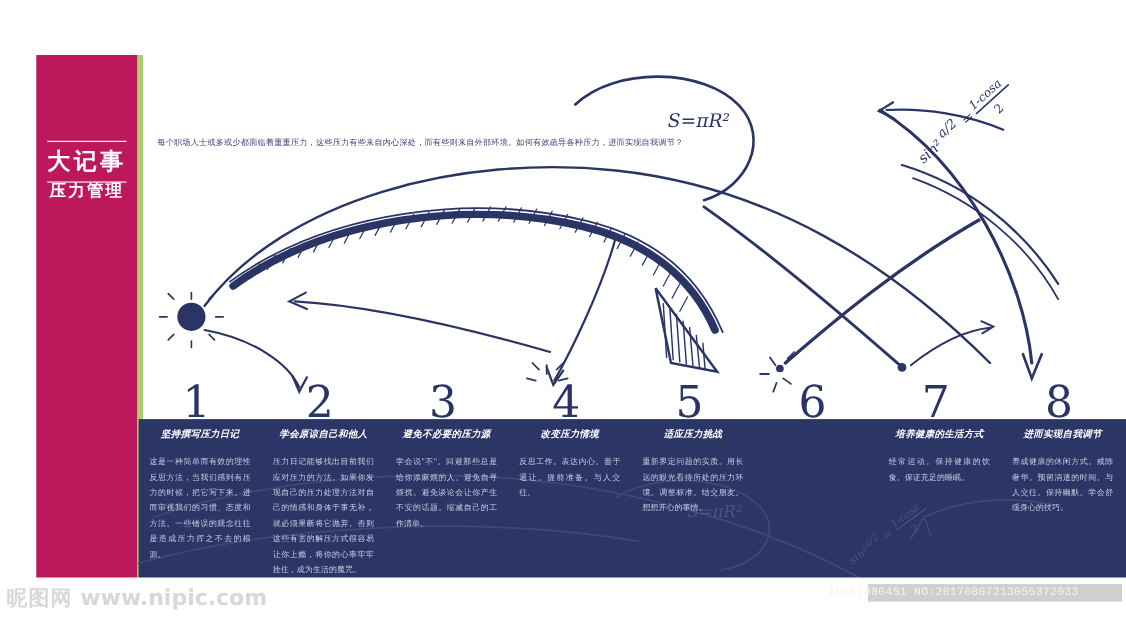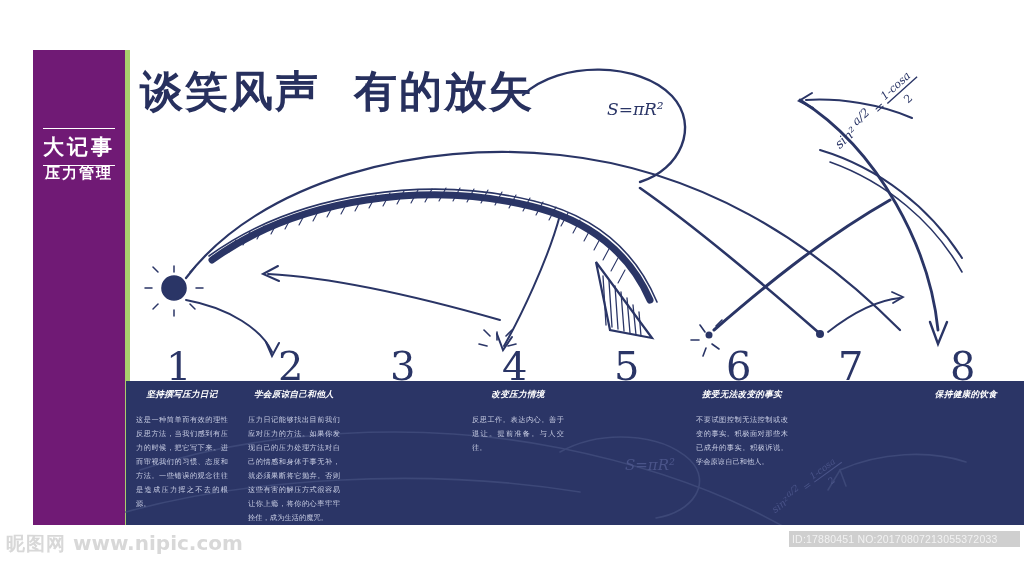--- a/index.html
+++ b/index.html
@@ -9,21 +9,21 @@
     width:1024px;height:564px;overflow:hidden;position:relative;
   }
   .poster{
     position:absolute;left:0;top:0;width:1024px;height:564px;
     background:#ffffff;overflow:hidden;
   }
 
   
   .sidebar{
     position:absolute;left:33px;top:50px;width:92px;height:482px;
-    background:#701a75;
+    background:#be185d;
     display:flex;flex-direction:column;align-items:flex-end;
     justify-content:flex-start;
   }
   .sidebar-accent{
     position:absolute;left:125px;top:50px;width:5px;height:482px;
     background:#a9ce6d;
   }
   .sb-inner{margin-top:78px;text-align:center;width:100%;}
   .sb-title{
     color:#ffffff;font-family:"DejaVu Serif","Liberation Serif",serif;
@@ -87,44 +87,44 @@
     position:absolute;left:6px;top:531px;
     color:#d8d8d8;font-size:20px;font-weight:bold;letter-spacing:0px;
     white-space:nowrap;font-family:"DejaVu Sans","Liberation Sans",sans-serif;
   }
   .wm .wm-cn{font-size:19px;letter-spacing:1px;text-align:right;}
   .idbox{
     position:absolute;left:789px;top:531px;width:231px;height:16px;
     background:#cfcfcf;
   }
   .idtext{
-    position:absolute;left:792px;top:533px;
+    position:absolute;left:753px;top:533px;
     color:#f2f2f2;font-size:10.5px;letter-spacing:.2px;white-space:nowrap;
-    font-family:Liberation Sans, sans-serif;
+    font-family:Liberation Mono, monospace;
     text-align:center;
   }
   .formula{
     font-family:"DejaVu Serif","Liberation Serif",serif;
     fill:#2a3566;
   }
 </style>
 </head>
 <body>
 
 <div class="poster">
 
   <div class="sidebar">
     <div class="sb-inner">
       <div class="sb-title">大记事</div>
       <div class="sb-sub">压力管理</div>
     </div>
   </div>
   <div class="sidebar-accent"></div>
 
-  <div class="headline">谈笑风声  有的放矢</div>
+  <div class="subline">每个职场人士或多或少都面临着重重压力，这些压力有些来自内心深处，而有些则来自外部环境。如何有效疏导各种压力，进而实现自我调节？</div>
 
   <svg class="sketch" viewBox="0 0 1024 564">
     <g stroke="#2a3566" fill="none" stroke-linecap="round">
 
       <path d="M523 95 C 560 60, 640 62, 672 96 C 700 126, 680 170, 640 182" stroke-width="2.4"></path>
 
       <path d="M186 278 C 260 180, 420 140, 560 155 C 700 170, 810 240, 900 330" stroke-width="2.2"></path>
 
       <path d="M212 260 C 300 196, 430 182, 530 206 C 590 220, 630 254, 650 300" stroke-width="7" stroke-linejoin="round"></path>
       <path d="M209 256 C 300 190, 432 176, 534 201 C 596 216, 636 252, 657 302" stroke-width="1.6"></path>
@@ -275,30 +275,39 @@
 
     <div class="cols">
       <div class="col" style="left:0px;">
         <div class="col-h">坚持撰写压力日记</div>
         <div class="col-b">这是一种简单而有效的理性反思方法，当我们感到有压力的时候，把它写下来。进而审视我们的习惯、态度和方法。一些错误的观念往往是造成压力挥之不去的根源。</div>
       </div>
       <div class="col" style="left:112px;">
         <div class="col-h">学会原谅自己和他人</div>
         <div class="col-b">压力日记能够找出目前我们应对压力的方法。如果你发现自己的压力处理方法对自己的情感和身体于事无补，就必须果断将它抛弃。否则这些有害的解压方式很容易让你上瘾，将你的心率牢牢拴住，成为生活的魔咒。</div>
       </div>
+      <div class="col" style="left:224px;">
+        <div class="col-h">避免不必要的压力源</div>
+        <div class="col-b">学会说"不"。回避那些总是给你添麻烦的人。避免自寻烦扰。避免谈论会让你产生不安的话题。缩减自己的工作清单。</div>
+      </div>
       <div class="col" style="left:336px;">
         <div class="col-h">改变压力情境</div>
         <div class="col-b">反思工作。表达内心。善于退让。提前准备。与人交往。</div>
       </div>
-      <div class="col" style="left:560px;">
-        <div class="col-h">接受无法改变的事实</div>
-        <div class="col-b">不要试图控制无法控制或改变的事实。积极面对那些木已成舟的事实。积极诉说。学会原谅自己和他人。</div>
+      <div class="col" style="left:448px;">
+        <div class="col-h">适应压力挑战</div>
+        <div class="col-b">重新界定问题的实质。用长远的眼光看待所处的压力环境。调整标准。结交朋友。想想开心的事情。</div>
+      </div>
+      <div class="col" style="left:672px;">
+        <div class="col-h">培养健康的生活方式</div>
+        <div class="col-b">经常运动。保持健康的饮食。保证充足的睡眠。</div>
       </div>
       <div class="col" style="left:784px;">
-        <div class="col-h">保持健康的饮食</div>
+        <div class="col-h">进而实现自我调节</div>
+        <div class="col-b">养成健康的休闲方式。戒除奢华。预留消遣的时间。与人交往。保持幽默。学会舒缓身心的技巧。</div>
       </div>
     </div>
   </div>
 
   <div class="footer"></div>
   <div class="wm"><span class="wm-cn">昵图网</span> <span>www.nipic.com</span></div>
   <div class="idbox"></div>
   <div class="idtext">ID:17880451 NO:20170807213055372033</div>
 
 </div>

